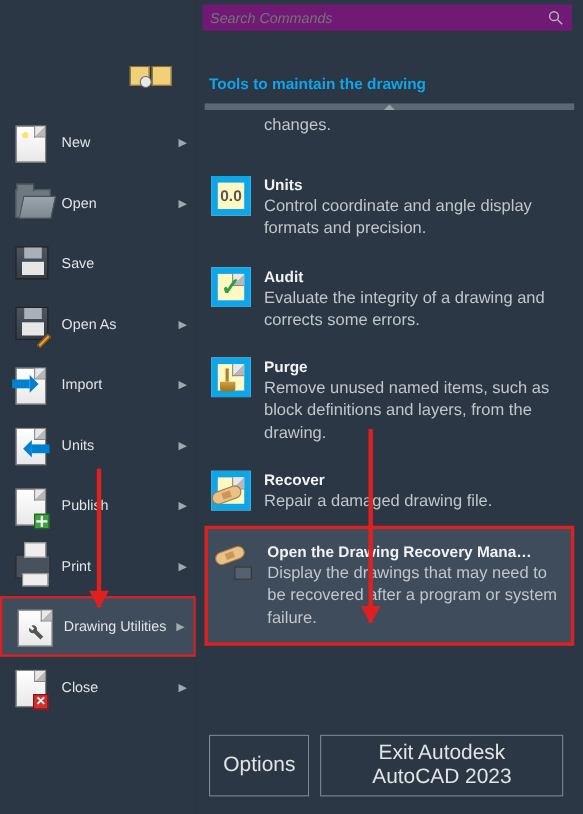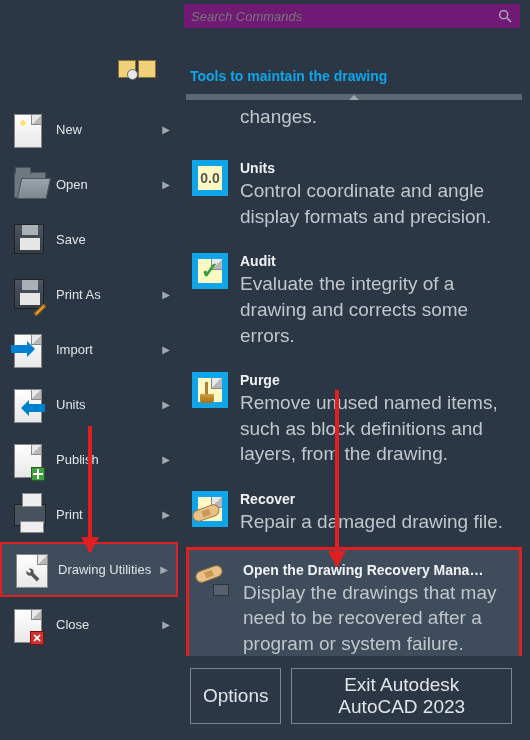--- a/index.html
+++ b/index.html
@@ -363,21 +363,21 @@
   }
   .tool-text{ flex:1; padding-right:4px; }
   .tool-title{
     font-weight:bold;
     color:#f0f2f4;
     margin-bottom:2px;
     font-size: 14px;
   }
   .tool-desc{
     color:#c0c6cc;
-    font-size:19px;
+    font-size:15px;
     line-height:1.35;
   }
   
   .chk{
     position:absolute; inset:0;
     display:flex; align-items:center; justify-content:center;
     color:#30a040; font-size:22px; font-weight:bold;
   }
   .chart-line{
     position:absolute; inset:6px;
@@ -489,21 +489,21 @@
           </div>
         <div class="label">Save</div>
       </div>
 
       <div class="menu-item">
         <div class="icon32">
             <div class="floppy">
               <div class="pen"></div>
             </div>
           </div>
-        <div class="label">Print As</div>
+        <div class="label">Open As</div>
         <div class="arrow">▶</div>
       </div>
 
       <div class="menu-item">
         <div class="icon32">
             <div class="page-icon">
               <div class="blue-arrow-r"></div>
             </div>
           </div>
         <div class="label">Import</div>

